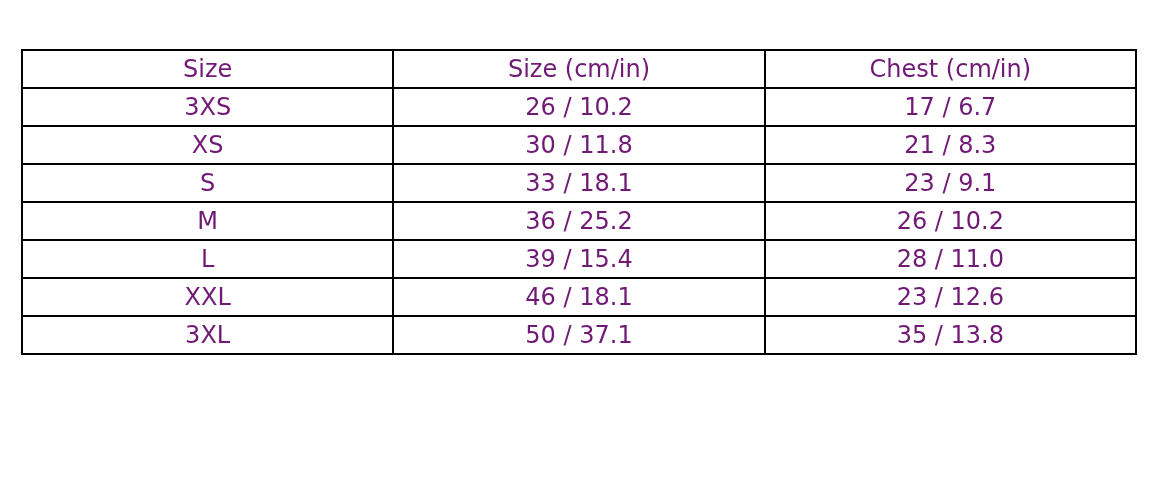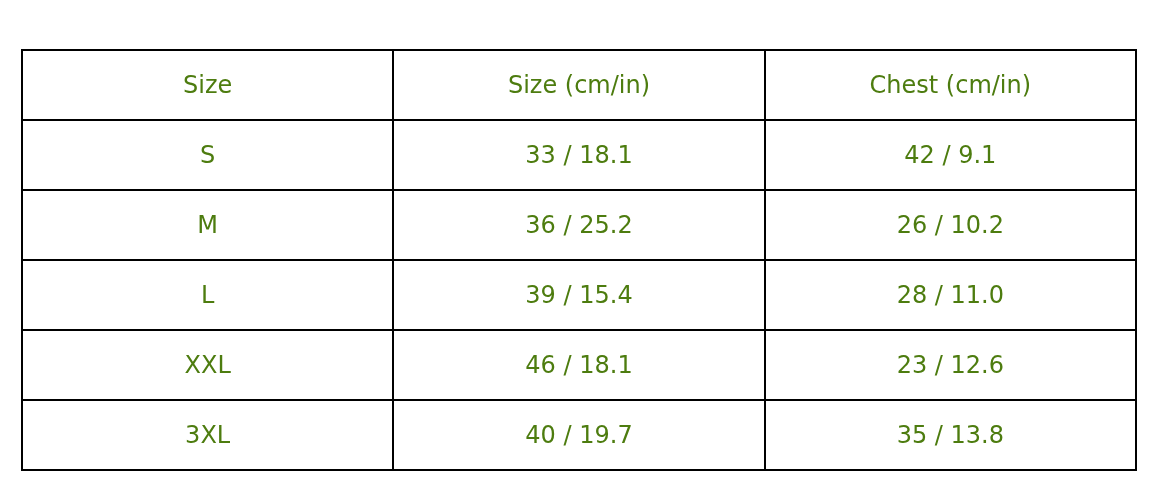--- a/index.html
+++ b/index.html
@@ -23,57 +23,67 @@
     background: #ffffff;
   }
   .size-table th,
   .size-table td {
     border: 2px solid #000000;
     height: 36px;
     text-align: center;
     vertical-align: middle;
     font-size: 24px;
     font-weight: 400;
-    color: #4d7c0f;
-    padding: 16px;
+    color: #701a75;
+    padding: 0;
     overflow: hidden;
     white-space: nowrap;
   }
 </style>
 </head>
 <body>
 
 <table class="size-table">
   <thead>
     <tr>
       <th>Size</th>
       <th>Size (cm/in)</th>
       <th>Chest (cm/in)</th>
     </tr>
   </thead>
   <tbody>
       <tr>
+        <td>3XS</td>
+        <td>26 / 10.2</td>
+        <td>17 / 6.7</td>
+      </tr>
+      <tr>
+        <td>XS</td>
+        <td>30 / 11.8</td>
+        <td>21 / 8.3</td>
+      </tr>
+      <tr>
         <td>S</td>
         <td>33 / 18.1</td>
-        <td>42 / 9.1</td>
+        <td>23 / 9.1</td>
       </tr>
       <tr>
         <td>M</td>
         <td>36 / 25.2</td>
         <td>26 / 10.2</td>
       </tr>
       <tr>
         <td>L</td>
         <td>39 / 15.4</td>
         <td>28 / 11.0</td>
       </tr>
       <tr>
         <td>XXL</td>
         <td>46 / 18.1</td>
         <td>23 / 12.6</td>
       </tr>
       <tr>
         <td>3XL</td>
-        <td>40 / 19.7</td>
+        <td>50 / 37.1</td>
         <td>35 / 13.8</td>
       </tr>
     </tbody>
 </table>
 
 </body></html>

